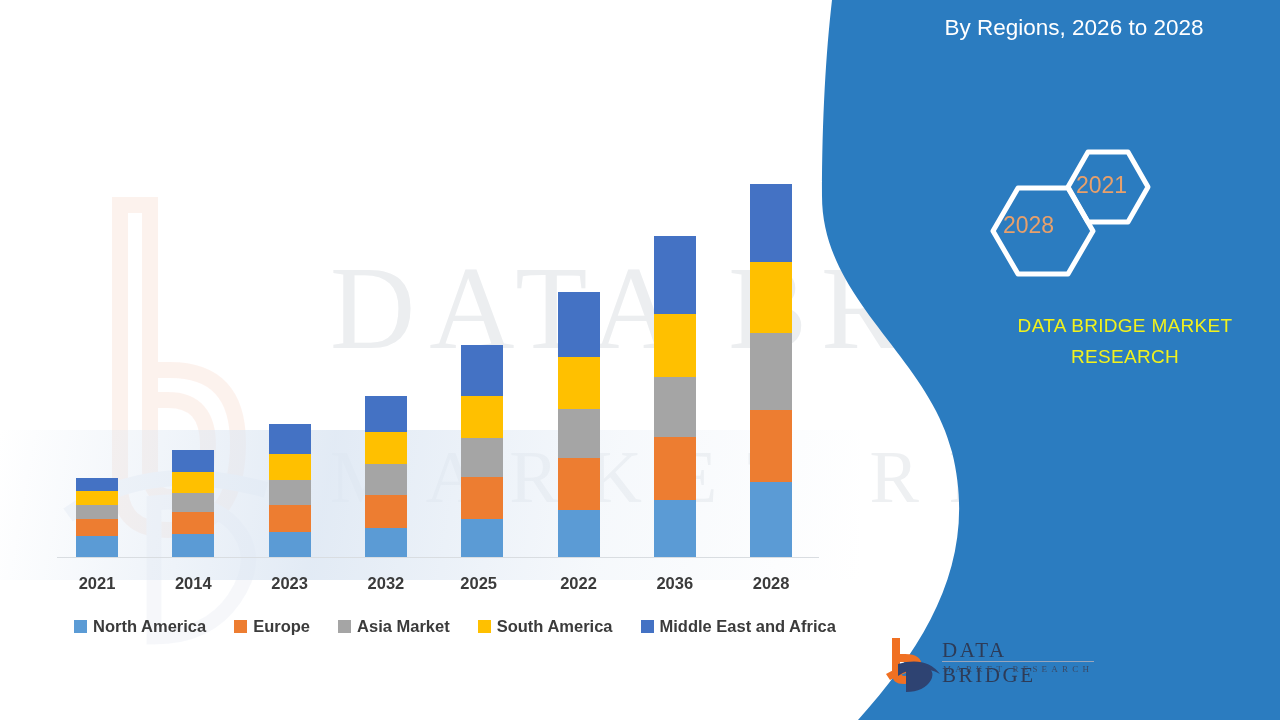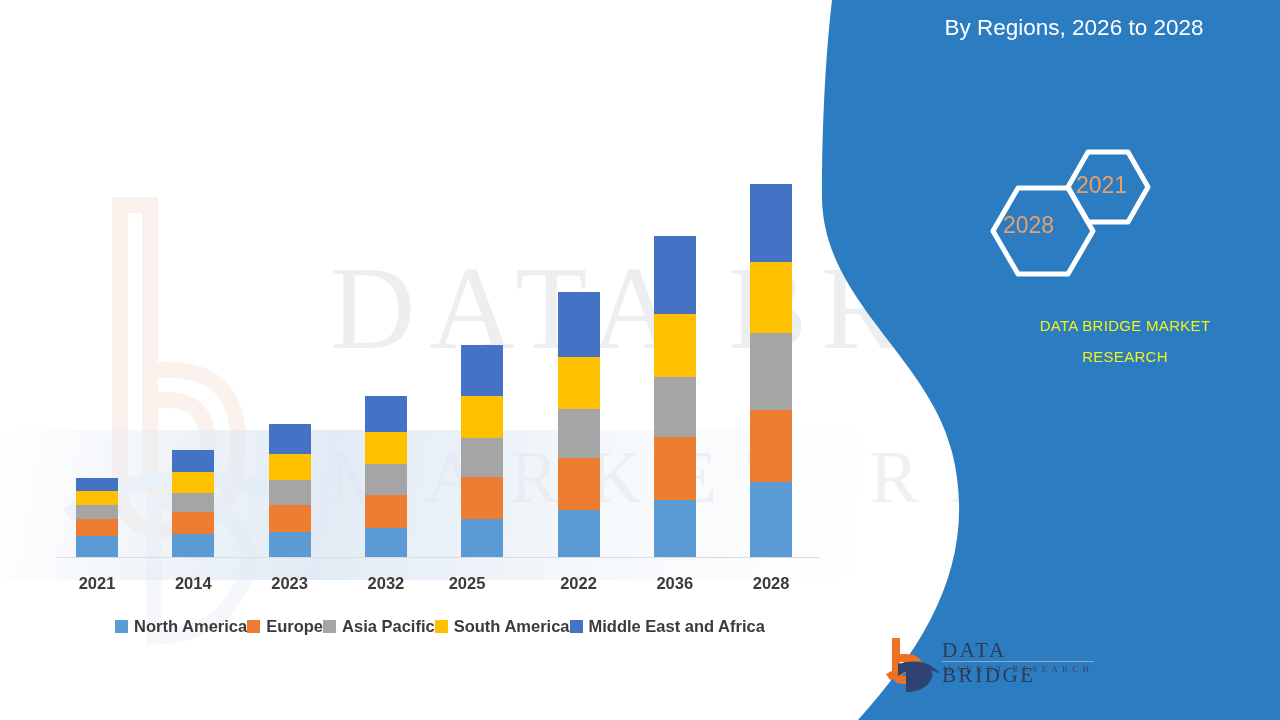--- a/index.html
+++ b/index.html
@@ -23,42 +23,42 @@
 
   .panel-title{position:absolute;left:875px;top:12px;width:398px;text-align:center;
         color:#ffffff;font-size:22.5px;line-height:31px;font-weight:400;}
 
   .hexwrap{position:absolute;left:980px;top:140px;width:200px;height:150px;}
   .hexnum{position:absolute;color:#E8A06B;font-size:23px;font-weight:400;}
   .hex-2021{left:96px;top:32px;}
   .hex-2028{left:23px;top:72px;}
 
   .brand{position:absolute;left:975px;top:310px;width:300px;text-align:center;
-         color:#F2F21C;font-size:15px;line-height:31px;font-weight:400;letter-spacing:.3px;}
+         color:#F2F21C;font-size:19px;line-height:31px;font-weight:400;letter-spacing:.3px;}
 
   .logo{position:absolute;left:884px;top:634px;width:215px;height:62px;}
   .logo-t1{position:absolute;left:58px;top:4px;font-family:"Liberation Serif",serif;
            color:#2d3b57;font-size:21px;letter-spacing:2.6px;}
   .logo-t2{position:absolute;left:59px;top:30px;font-family:"Liberation Serif",serif;
            color:#3a4a66;font-size:9px;letter-spacing:4.2px;}
   .logo-rule{position:absolute;left:58px;top:27px;width:152px;height:1px;background:#9aa6bb;}
 
   
   .chart-title{position:absolute;left:60px;top:34px;width:715px;text-align:center;
        color:#1F3864;font-size:21.5px;line-height:33px;font-weight:400;}
 
   .plot{position:absolute;left:0;top:0;width:840px;height:600px;}
   .axis{position:absolute;left:57px;top:557px;width:762px;height:1px;background:#d9dde1;}
   .bar{position:absolute;width:42px;}
   .seg{width:100%;display:block;}
   .xtick{position:absolute;top:574px;width:80px;text-align:center;
          color:#3b3b3b;font-size:16.5px;font-weight:700;}
 
-  .legend{position:absolute;left:55px;top:617px;width:770px;display:flex;
-          justify-content:center;align-items:center;gap:0;}
+  .legend{position:absolute;left:70px;top:617px;width:770px;display:flex;
+          justify-content:center;align-items:center;gap:28px;}
   .lg-item{display:flex;align-items:center;gap:6px;}
   .lg-sw{width:13px;height:13px;display:block;}
   .lg-lb{color:#3b3b3b;font-size:16.5px;font-weight:700;white-space:nowrap;}
 </style>
 </head>
 <body>
 
 <div id="root">
 
   <svg class="wm-logo" viewBox="0 0 300 470">
@@ -133,39 +133,39 @@
           <div class="seg" style="height: 77px; background: rgb(165, 165, 165);"></div>
           <div class="seg" style="height: 72px; background: rgb(237, 125, 49);"></div>
           <div class="seg" style="height: 75px; background: rgb(91, 155, 213);"></div>
         </div>
       </div>
     <div id="xticks">
         <div class="xtick" style="left: 57px;">2021</div>
         <div class="xtick" style="left: 153.3px;">2014</div>
         <div class="xtick" style="left: 249.6px;">2023</div>
         <div class="xtick" style="left: 345.9px;">2032</div>
-        <div class="xtick" style="left: 427px;">2025</div>
+        <div class="xtick" style="left: 417px; text-align: right;">2025</div>
         <div class="xtick" style="left: 538.5px;">2022</div>
         <div class="xtick" style="left: 634.8px;">2036</div>
         <div class="xtick" style="left: 731.1px;">2028</div>
       </div>
   </div>
 
   <div class="legend" id="legend">
       <div class="lg-item">
         <span class="lg-sw" style="background: rgb(91, 155, 213);"></span>
         <span class="lg-lb">North America</span>
       </div>
       <div class="lg-item">
         <span class="lg-sw" style="background: rgb(237, 125, 49);"></span>
         <span class="lg-lb">Europe</span>
       </div>
       <div class="lg-item">
         <span class="lg-sw" style="background: rgb(165, 165, 165);"></span>
-        <span class="lg-lb">Asia Pacific</span>
+        <span class="lg-lb">Asia Market</span>
       </div>
       <div class="lg-item">
         <span class="lg-sw" style="background: rgb(255, 192, 0);"></span>
         <span class="lg-lb">South America</span>
       </div>
       <div class="lg-item">
         <span class="lg-sw" style="background: rgb(68, 114, 196);"></span>
         <span class="lg-lb">Middle East and Africa</span>
       </div>
     </div>

